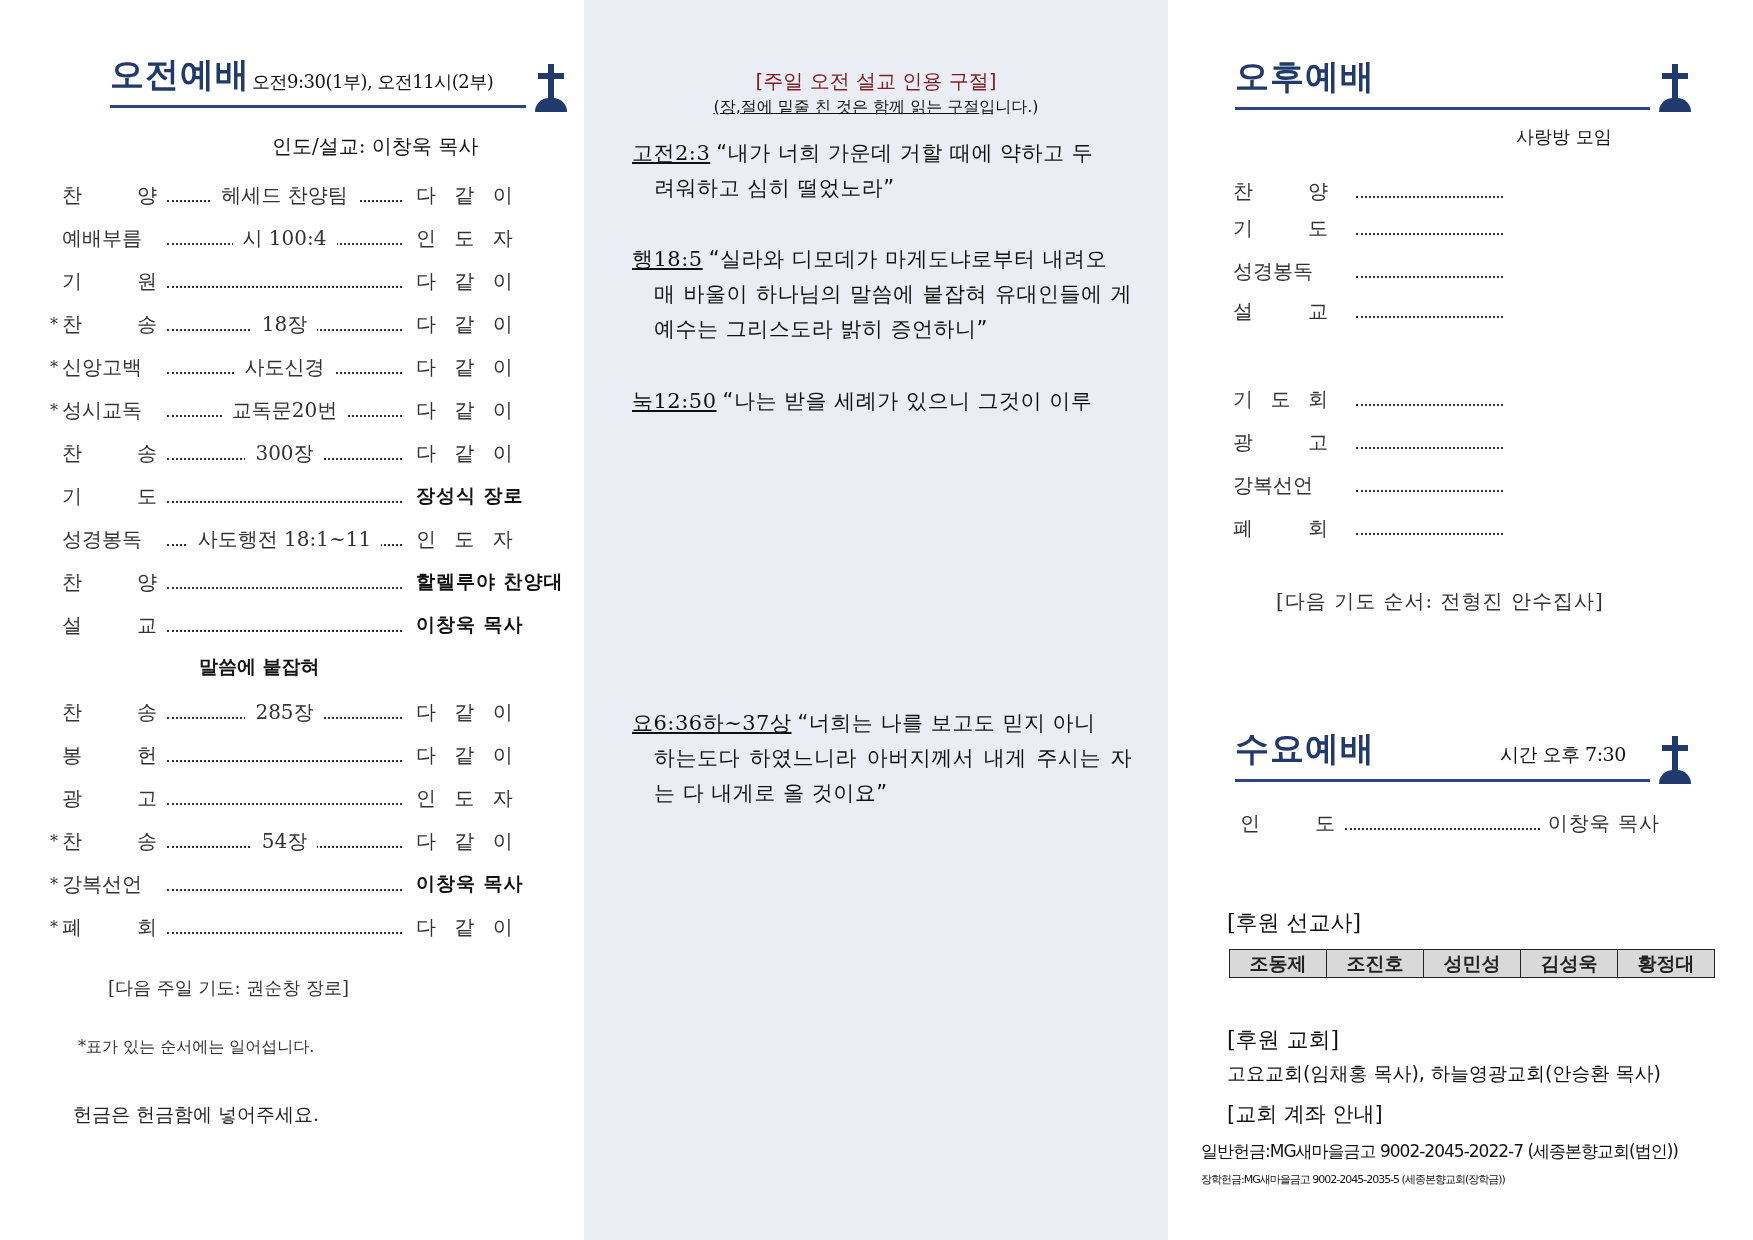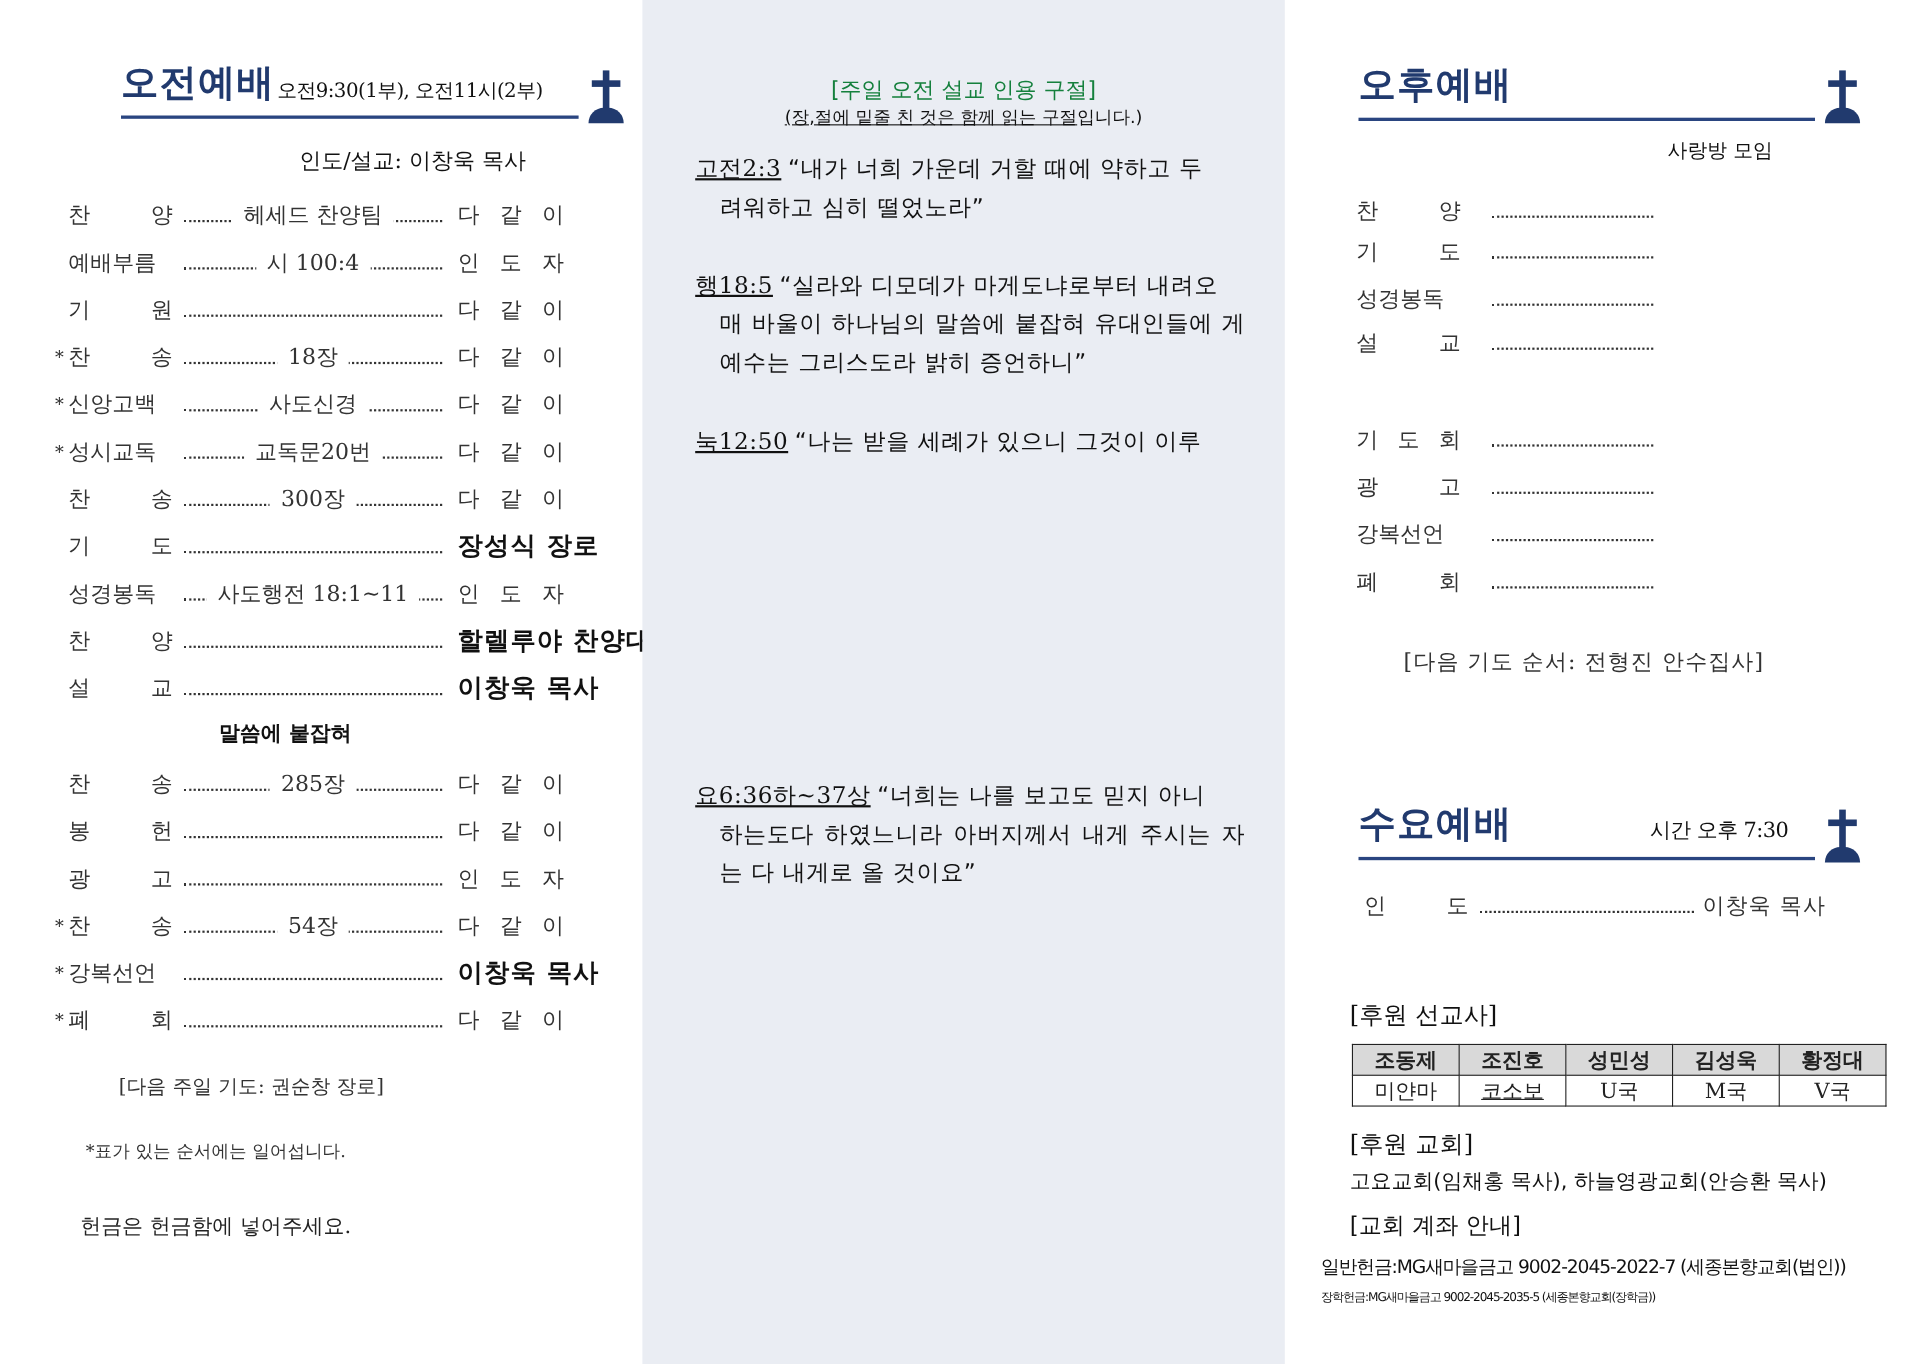--- a/index.html
+++ b/index.html
@@ -20,21 +20,21 @@
   .cross .h { position: absolute; left: 3px; top: 9px; width: 26px; height: 6px; background: #213a6e; }
   .cross .mound { position: absolute; left: 0; bottom: 0; width: 32px; height: 14px; background: #213a6e; border-radius: 16px 16px 0 0; }
 
   .row { position: absolute; left: 0; height: 30px; font-size: 20px; white-space: nowrap; display: flex; align-items: center; color: #333; }
   .row .star { position: absolute; left: -12px; font-size: 16px; }
   .row .lbl { width: 95px; display: flex; justify-content: space-between; }
   .row .dots { flex: 1; position: relative; height: 30px; display: flex; align-items: center; justify-content: center; }
   .row .dots::before { content: ""; position: absolute; left: 0; right: 0; bottom: 8px; border-bottom: 2px dotted #333; }
   .row .dots .mid { position: relative; background: #fff; padding: 0 10px; }
   .row .who { width: 130px; padding-left: 14px; letter-spacing: 6px; }
-  .row .who.bold { font-family: "DejaVu Sans", "Liberation Sans", sans-serif; font-weight: bold; letter-spacing: 1px; color: #111; font-size: 23px; }
+  .row .who.bold { font-family: "DejaVu Sans", "Liberation Sans", sans-serif; font-weight: bold; letter-spacing: 1px; color: #111; font-size: 19px; }
 
   .plain { position: absolute; white-space: nowrap; }
 
   
   .verse { position: absolute; left: 48px; width: 500px; font-family: "DejaVu Sans", "Liberation Sans", sans-serif;
            font-size: 21px; line-height: 35px; color: #111; text-align: justify; letter-spacing: 0.5px; }
   .verse .ref { text-decoration: underline; font-family: "DejaVu Serif", "Liberation Serif", serif; margin-right: 6px; }
   .verse .cont { display: block; padding-left: 22px; }
 
   
@@ -233,21 +233,21 @@
         <div class="who">다 같 이</div>
       </div>
     </div>
 
   <div class="plain" style="left:108px; top:976px; font-size:18px; color:#333;">[다음 주일 기도: 권순창 장로]</div>
   <div class="plain" style="left:78px; top:1037px; font-size:16px; color:#333;">*표가 있는 순서에는 일어섭니다.</div>
   <div class="plain" style="left:73px; top:1102px; font-size:19px; color:#222;">헌금은 헌금함에 넣어주세요.</div>
 </div>
 
 <div id="mid" class="panel">
-  <div class="plain" style="left:0; width:584px; text-align:center; top:68px; font-family:'DejaVu Sans','Liberation Sans',sans-serif; font-size:20px; color:#15803d;">[주일 오전 설교 인용 구절]</div>
+  <div class="plain" style="left:0; width:584px; text-align:center; top:68px; font-family:'DejaVu Sans','Liberation Sans',sans-serif; font-size:20px; color:#7f1d1d;">[주일 오전 설교 인용 구절]</div>
   <div class="plain" style="left:0; width:584px; text-align:center; top:97px; font-family:'DejaVu Sans','Liberation Sans',sans-serif; font-size:16px; color:#111;">
     <span style="text-decoration:underline;">(장,절에 밑줄 친 것은 함께 읽는 구절</span><span>입니다.)</span>
   </div>
 
   <div class="verse" style="top:136px;">
     <span class="ref">고전2:3</span><span>“내가 너희 가운데 거할 때에 약하고 두</span>
     <span class="cont">려워하고 심히 떨었노라”</span>
   </div>
   <div class="verse" style="top:242px;">
     <span class="ref">행18:5</span><span>“실라와 디모데가 마게도냐로부터 내려오</span>
@@ -359,27 +359,20 @@
   <div class="plain" style="left:59px; top:908px; font-size:22px; color:#111;">[후원 선교사]</div>
   <table class="miss" style="left:61px; top:949px;">
     <tbody>
         <tr class="head">
       <td>조동제</td>
       <td>조진호</td>
       <td>성민성</td>
       <td>김성욱</td>
       <td>황정대</td>
     </tr>
-    <tr class="body">
-      <td>미얀마</td>
-      <td style="text-decoration:underline;">코소보</td>
-      <td>U국</td>
-      <td>M국</td>
-      <td>V국</td>
-    </tr>
   </tbody>
     </table>
 
   <div class="plain" style="left:59px; top:1025px; font-size:22px; color:#111;">[후원 교회]</div>
   <div class="plain" style="left:59px; top:1061px; font-family:'DejaVu Sans','Liberation Sans',sans-serif; font-size:19px; color:#111;">고요교회(임채홍 목사), 하늘영광교회(안승환 목사)</div>
 
   <div class="plain" style="left:59px; top:1100px; font-family:'DejaVu Sans','Liberation Sans',sans-serif; font-size:21px; color:#111;">[교회 계좌 안내]</div>
   <div class="plain" style="left:33px; top:1140px; font-family:'DejaVu Sans','Liberation Sans',sans-serif; font-size:17px; color:#111; letter-spacing:-1px;">일반헌금:MG새마을금고 9002-2045-2022-7 (세종본향교회(법인))</div>
   <div class="plain" style="left:33px; top:1172px; font-family:'DejaVu Sans','Liberation Sans',sans-serif; font-size:11px; color:#111; letter-spacing:-1px;">장학헌금:MG새마을금고 9002-2045-2035-5 (세종본향교회(장학금))</div>
 </div>

